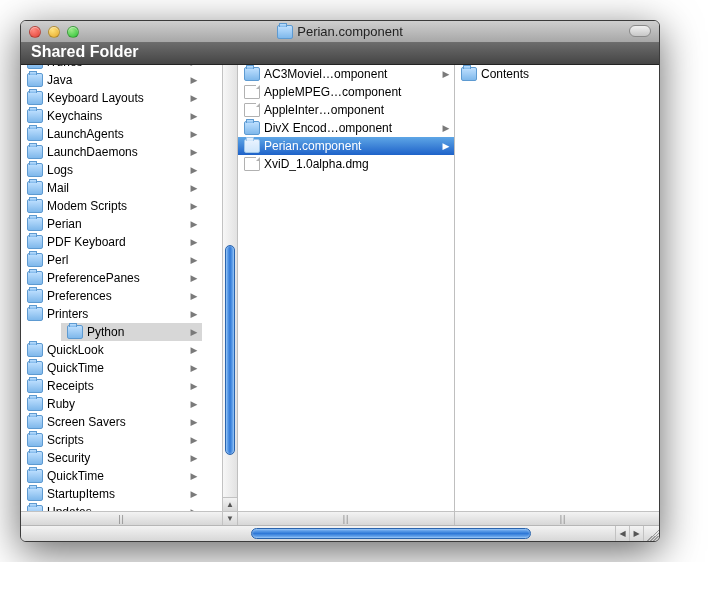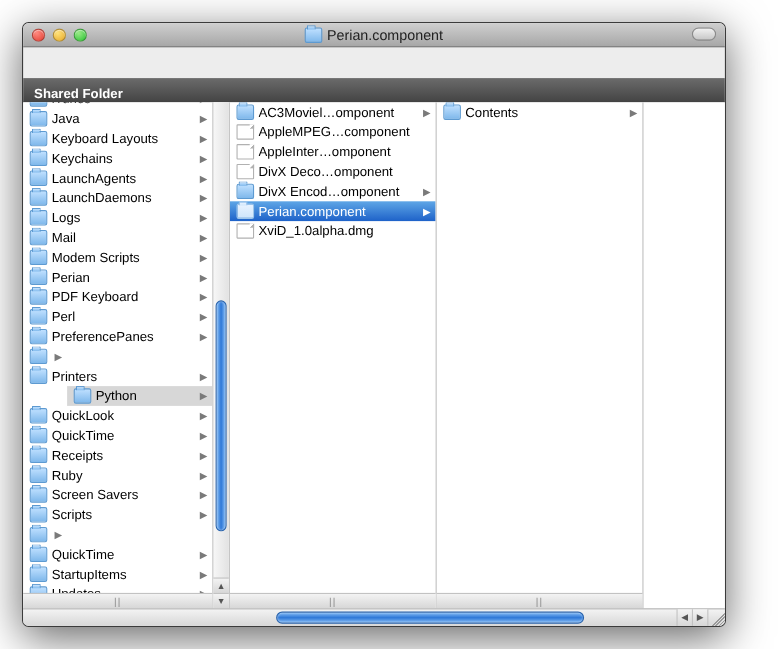--- a/index.html
+++ b/index.html
@@ -43,40 +43,40 @@
     position: absolute; right: 8px; top: 4px;
     width: 22px; height: 12px;
     border-radius: 7px;
     background: linear-gradient(#f1f1f1,#c7c7c7);
     border: 1px solid #8a8a8a;
   }
   .shared-bar {
     height: 22px;
     background: linear-gradient(#6b6b6b,#454545);
     color: #fff;
-    font-size: 12px;
+    font-size: 16px;
     font-weight: bold;
-    display: flex; align-items: flex-end;
+    display: flex; align-items: flex-start;
     padding: 0 10px;
     border-bottom: 1px solid #222;
-    margin-top: 28px;
   }
   .browser {
     display: flex;
     height: 460px;
     background: #fff;
     position: relative;
   }
   .col {
-    width: 188px;
+    width: 217px;
     border-right: 1px solid #bfbfbf;
     display: flex;
     flex-direction: column;
     position: relative;
     flex-shrink: 0;
+    gap: 20px;
   }
   .col-inner {
     overflow: hidden;
     flex: 1;
     font-size: 12px;
   }
   .row {
     display: flex;
     align-items: center;
     height: 18px;
@@ -286,20 +286,21 @@
               <span class="label">Perl</span>
               <span class="arrow">▶</span>
             </div>
             <div class="row">
               <span class="folder-icon"></span>
               <span class="label">PreferencePanes</span>
               <span class="arrow">▶</span>
             </div>
             <div class="row">
               <span class="folder-icon"></span>
+              <span class="label">Preferences</span>
               <span class="arrow">▶</span>
             </div>
             <div class="row">
               <span class="folder-icon"></span>
               <span class="label">Printers</span>
               <span class="arrow">▶</span>
             </div>
             <div class="row selected-inactive">
               <span class="folder-icon"></span>
               <span class="label">Python</span>
@@ -330,20 +331,21 @@
               <span class="label">Screen Savers</span>
               <span class="arrow">▶</span>
             </div>
             <div class="row">
               <span class="folder-icon"></span>
               <span class="label">Scripts</span>
               <span class="arrow">▶</span>
             </div>
             <div class="row">
               <span class="folder-icon"></span>
+              <span class="label">Security</span>
               <span class="arrow">▶</span>
             </div>
             <div class="row">
               <span class="folder-icon"></span>
               <span class="label">QuickTime</span>
               <span class="arrow">▶</span>
             </div>
             <div class="row">
               <span class="folder-icon"></span>
               <span class="label">StartupItems</span>
@@ -373,24 +375,20 @@
             </div>
             <div class="row">
               <span class="file-icon"></span>
               <span class="label">AppleMPEG…component</span>
             </div>
             <div class="row">
               <span class="file-icon"></span>
               <span class="label">AppleInter…omponent</span>
             </div>
             <div class="row">
-              <span class="file-icon"></span>
-              <span class="label">DivX Deco…omponent</span>
-            </div>
-            <div class="row">
               <span class="folder-icon"></span>
               <span class="label">DivX Encod…omponent</span>
               <span class="arrow">▶</span>
             </div>
             <div class="row selected-active">
               <span class="folder-sel-icon"></span>
               <span class="label">Perian.component</span>
               <span class="arrow">▶</span>
             </div>
             <div class="row">

